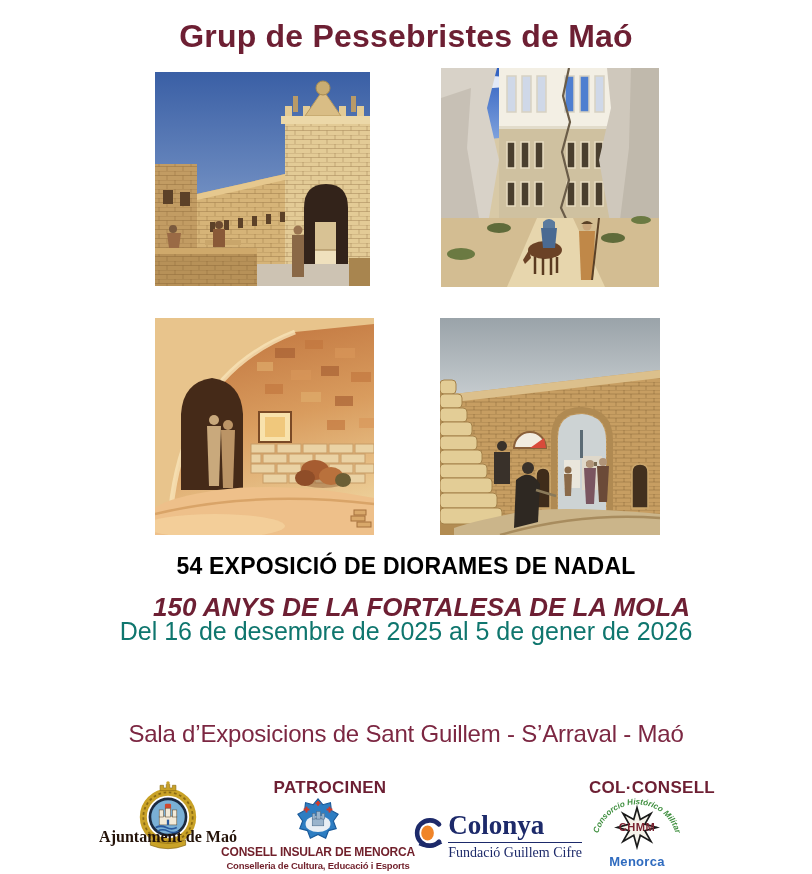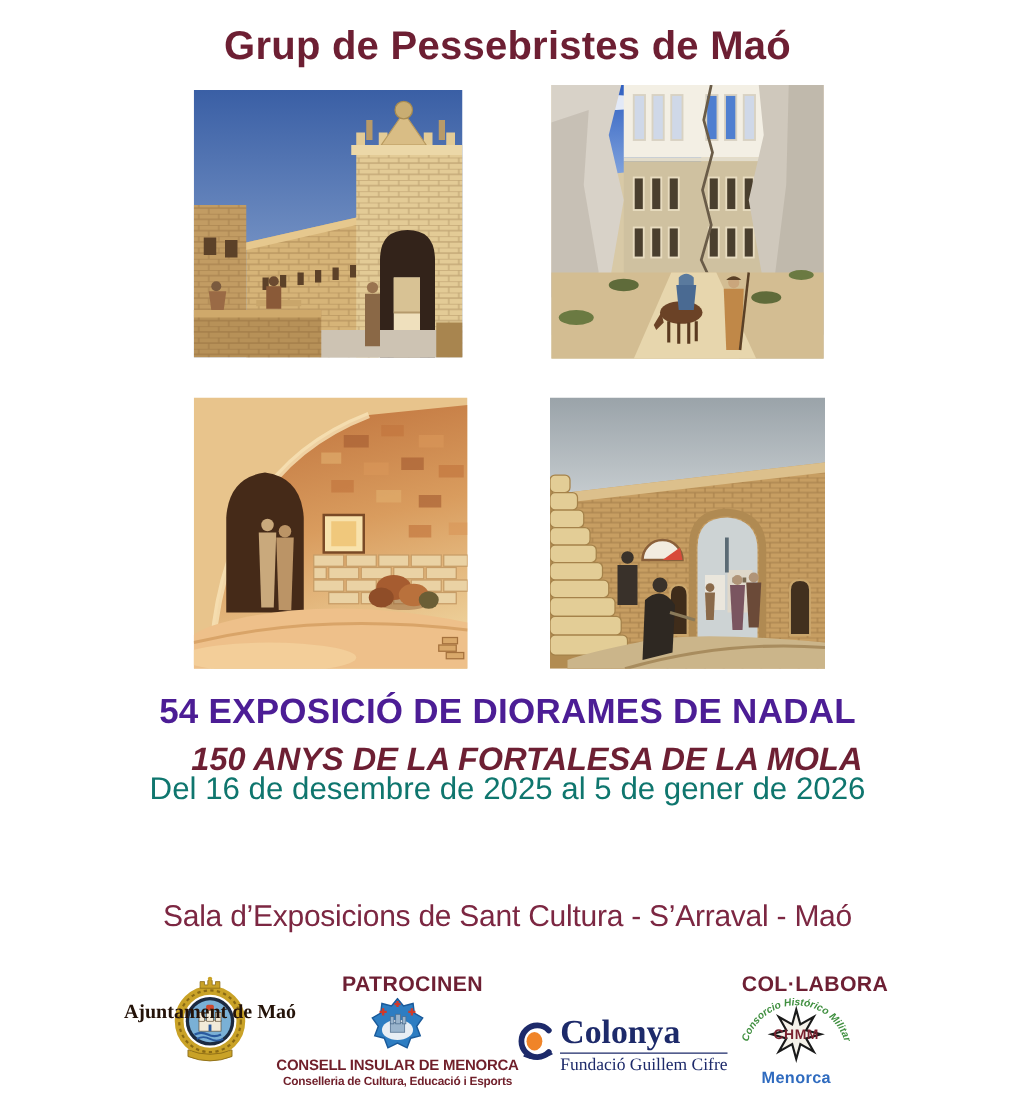--- a/index.html
+++ b/index.html
@@ -5,28 +5,28 @@
   html,body{margin:0;padding:0;background:#ffffff;}
   .poster{
     position:relative;width:812px;height:874px;margin:0 auto;
     background:#ffffff;overflow:hidden;
     font-family:"Liberation Sans",sans-serif;
   }
   .ctr{position:absolute;left:0;right:0;text-align:center;}
   .title{top:18px;font-size:32px;font-weight:bold;color:#6d1f33;letter-spacing:.2px;}
   .photo{position:absolute;margin:0;padding:0;}
   .photo svg{display:block;width:100%;height:100%;}
-  .h1line{top:553px;font-size:28px;font-weight:bold;color:#4c1d95;letter-spacing:.2px;}
+  .h1line{top:553px;font-size:23px;font-weight:bold;color:#000000;letter-spacing:.2px;}
   .h2line{top:592px;font-size:26px;font-weight:bold;font-style:italic;color:#6d1f33;padding-left:31px;}
   .dates{top:617px;font-size:25px;color:#0f766e;}
   .hours{top:690px;font-size:17px;color:#7c2742;}
   .venue{top:720px;font-size:24px;color:#7c2742;letter-spacing:-.2px;}
   .seclabel{position:absolute;top:778px;transform:translateX(-50%);font-size:17px;font-weight:bold;color:#6d1f33;letter-spacing:.3px;white-space:nowrap;padding-left:24px;}
   .logoblock{position:absolute;text-align:center;}
-  .aj-caption{position:absolute;top:801px;left:168px;transform:translateX(-50%);
+  .aj-caption{position:absolute;top:828px;left:168px;transform:translateX(-50%);
     font-family:"Liberation Serif",serif;font-weight:bold;font-size:16px;color:#241309;white-space:nowrap;}
   .cim-name{position:absolute;top:845px;left:318px;transform:translateX(-50%);
     font-size:12px;font-weight:bold;color:#701f2a;letter-spacing:-.2px;white-space:nowrap;}
   .cim-sub{position:absolute;top:860px;left:318px;transform:translateX(-50%);
     font-size:9.5px;font-weight:bold;color:#701f2a;letter-spacing:-.2px;white-space:nowrap;}
   .colonya{position:absolute;left:412px;top:806px;width:170px;display:flex;align-items:flex-start;}
   .colonya .txt{margin-left:4px;text-align:left;}
   .colonya .name{font-family:"Liberation Serif",serif;font-weight:bold;font-size:27px;color:#1d2a6a;line-height:1;margin-top:6px;}
   .colonya .rule{border-top:1px solid #1d2a6a;margin:3px 0 2px 0;}
   .colonya .sub{font-family:"Liberation Serif",serif;font-size:14px;color:#1d2a6a;white-space:nowrap;}
@@ -322,24 +322,24 @@
         <path d="M157 148 L169 148 L167 184 L159 184 Z" fill="#6b4a38"></path>
         <circle cx="128" cy="152" r="3.5" fill="#8a6a4a"></circle>
         <path d="M124 156 L132 156 L131 178 L125 178 Z" fill="#8a6a4a"></path>
       </g>
     </svg>
   </figure>
 
   <div class="ctr h1line">54 EXPOSICIÓ DE DIORAMES DE NADAL</div>
   <div class="ctr h2line">150 ANYS DE LA FORTALESA DE LA MOLA</div>
   <div class="ctr dates">Del 16 de desembre de 2025 al 5 de gener de 2026</div>
-  <div class="ctr venue">Sala d’Exposicions de Sant Cultura - S’Arraval - Maó</div>
+  <div class="ctr venue">Sala d’Exposicions de Sant Guillem - S’Arraval - Maó</div>
 
   <div class="seclabel" style="left:318px;">PATROCINEN</div>
-  <div class="seclabel" style="left:640px;">COL·LABORA</div>
+  <div class="seclabel" style="left:640px;">COL·CONSELL</div>
 
   <div class="logoblock" style="left:118px;top:780px;width:100px;">
     <svg viewBox="0 0 100 84" width="100" height="74">
       <circle cx="50" cy="42" r="28" fill="none" stroke="#c9a227" stroke-width="8"></circle>
       <circle cx="50" cy="42" r="28" fill="none" stroke="#8a6a14" stroke-width="2" stroke-dasharray="3 3"></circle>
       <path d="M41 12 h18 v-6 h-4 v3 h-3 v-4 h-4 v4 h-3 v-3 h-4 Z" fill="#c9a227" stroke="#8a6a14" stroke-width=".7"></path>
       <circle cx="50" cy="3.5" r="2" fill="#c9a227"></circle>
       <circle cx="50" cy="42" r="22" fill="#1c2a40"></circle>
       <circle cx="50" cy="42" r="19" fill="#7ab0d6"></circle>
       <rect x="46.5" y="27" width="7" height="8" rx="1.5" fill="#d0482e"></rect>

